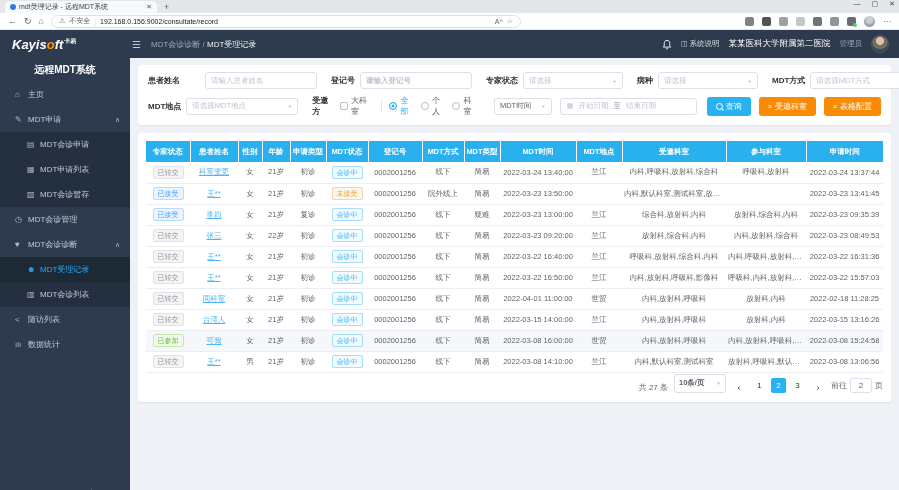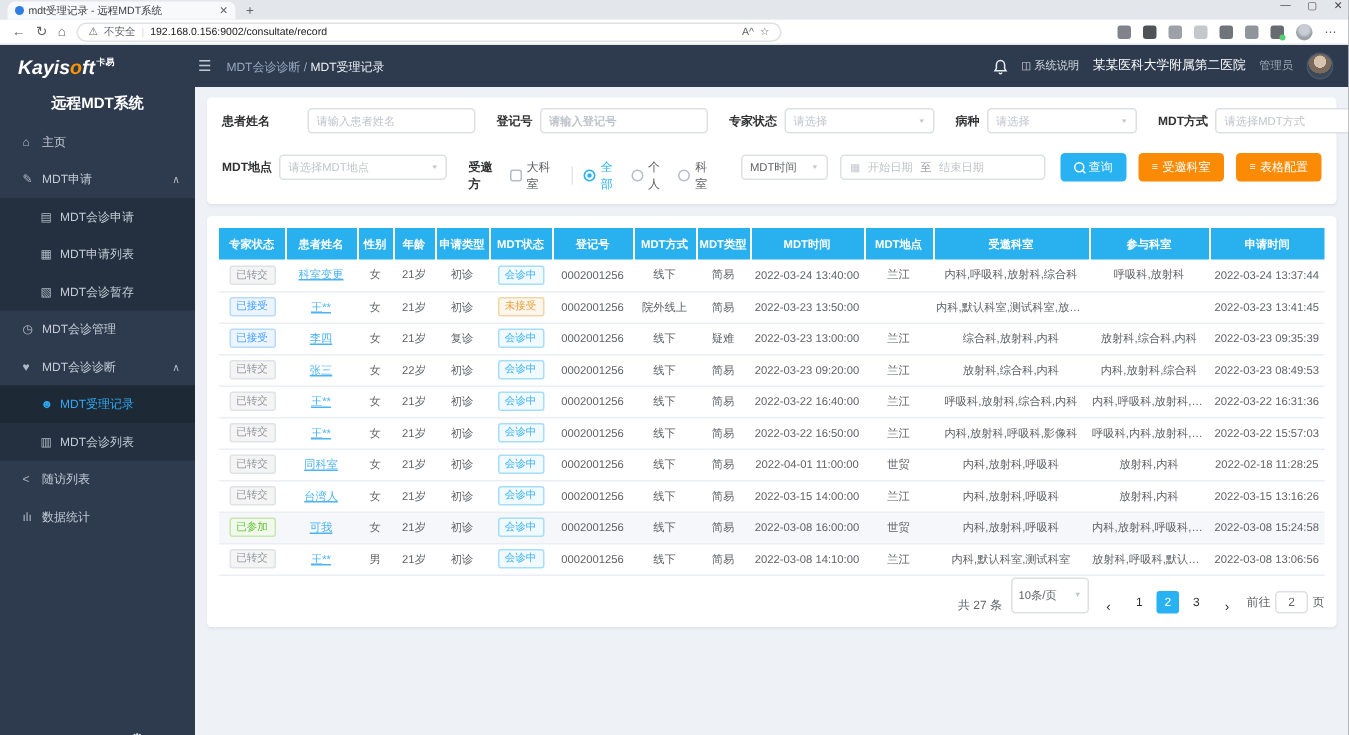--- a/index.html
+++ b/index.html
@@ -71,21 +71,21 @@
   .f { display:flex; align-items:center; margin-right:14px; }
   .f label { font-size:8px; font-weight:bold; color:#303133; margin-right:5px; white-space:nowrap; }
   .f input { height:17px; border:1px solid #dcdfe6; border-radius:3px; padding:0 5px; font-size:7.5px; color:#606266; outline:none; font-family:inherit; }
   .f input::placeholder { color:#bfc4cc; }
   .in-name { width:112px;margin-left:20px; } .in-reg { width:112px;font-weight:bold; }
   .sel { height:17px; border:1px solid #dcdfe6; border-radius:3px; display:flex; align-items:center; padding:0 5px; font-size:7.5px; color:#bfc4cc; background:#fff; }
   .sel .ph { flex:1; white-space:nowrap; overflow:hidden; }
   .sel .caret { font-size:5px; color:#c0c4cc; margin-left:3px; transform:scaleY(.8); }
   .sel.value { color:#606266; }
   .w105 { width:100px; } .w110 { width:112px; } .w64 { width:62px; }
-  .invgroup { display:flex; align-items:center; margin-right:10px;margin-top:11px; }
+  .invgroup { display:flex; align-items:center; margin-right:10px; }
   .invgroup .glabel { font-size:8px; font-weight:bold; color:#303133; margin-right:6px; }
   .cbox { width:8px; height:8px; border:1px solid #b6bcc6; border-radius:2px; background:#fff; margin-right:3px; flex:none; }
   .cblabel { font-size:8px; color:#606266; margin-right:8px; }
   .vdiv { width:1px; height:12px; background:#e2e5ea; margin:0 8px 0 0; }
   .radio { display:flex; align-items:center; margin-right:8px; cursor:pointer; }
   .rdot { width:8px; height:8px; border:1px solid #b6bcc6; border-radius:50%; margin-right:3px; background:#fff; flex:none; }
   .radio.checked .rdot { border-color:#29b2f2; background:#29b2f2; box-shadow:inset 0 0 0 1.5px #fff; }
   .radio span.lbl { font-size:8px; color:#606266; }
   .radio.checked span.lbl { color:#29b2f2; }
   .daterange { height:17px; border:1px solid #dcdfe6; border-radius:3px; display:flex; align-items:center; padding:0 6px; gap:5px; font-size:7.5px; color:#bfc4cc; width:148px; margin-right:10px; }
@@ -109,21 +109,21 @@
   .plink { color:#4db3f3; text-decoration:underline; cursor:pointer; }
   .tag { display:inline-block; padding:1px 4px; border:1px solid; border-radius:2px; font-size:7px; line-height:9px; }
   .tag.info { color:#909399; background:#f4f4f5; border-color:#dfe2e8; }
   .tag.primary { color:#409eff; background:#ecf5ff; border-color:#b7dcfa; }
   .tag.success { color:#67c23a; background:#f0f9eb; border-color:#c8e6b2; }
   .tag.processing { color:#3bb2f2; background:#f0faff; border-color:#a6def9; }
   .tag.warning { color:#e6a23c; background:#fdf6ec; border-color:#f3d6a5; }
 
   
   .pagination { display:flex; align-items:flex-end; justify-content:flex-end; gap:6px; margin-top:1px; font-size:8px; color:#606266; }
-  .psize { width:52px; height:24px; border:1px solid #dcdfe6; border-radius:3px; display:flex; align-items:center; padding:0 4px; font-size:7.5px; color:#606266; }
+  .psize { width:52px; height:19px; border:1px solid #dcdfe6; border-radius:3px; display:flex; align-items:center; padding:0 4px; font-size:7.5px; color:#606266;font-weight:bold; }
   .psize .caret { margin-left:auto; font-size:5px; color:#c0c4cc; }
   .parrow { width:14px; text-align:center; color:#303133; font-size:9px; cursor:pointer; }
   .pnum { min-width:15px; height:15px; line-height:15px; text-align:center; border-radius:2px; cursor:pointer; color:#303133; padding:0 2px; }
   .pnum.active { background:#29b2f2; color:#fff; }
   .goto input { width:22px; height:15px; border:1px solid #dcdfe6; border-radius:3px; text-align:center; font-size:8px; color:#606266; margin:0 3px; font-family:inherit; }
 </style>
 </head>
 <body>
 
 <div class="screen">

